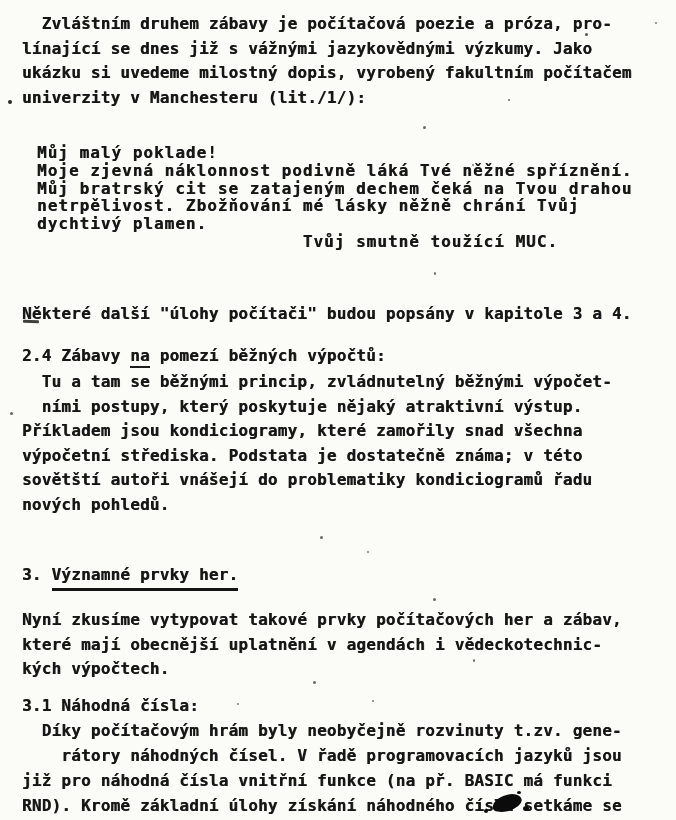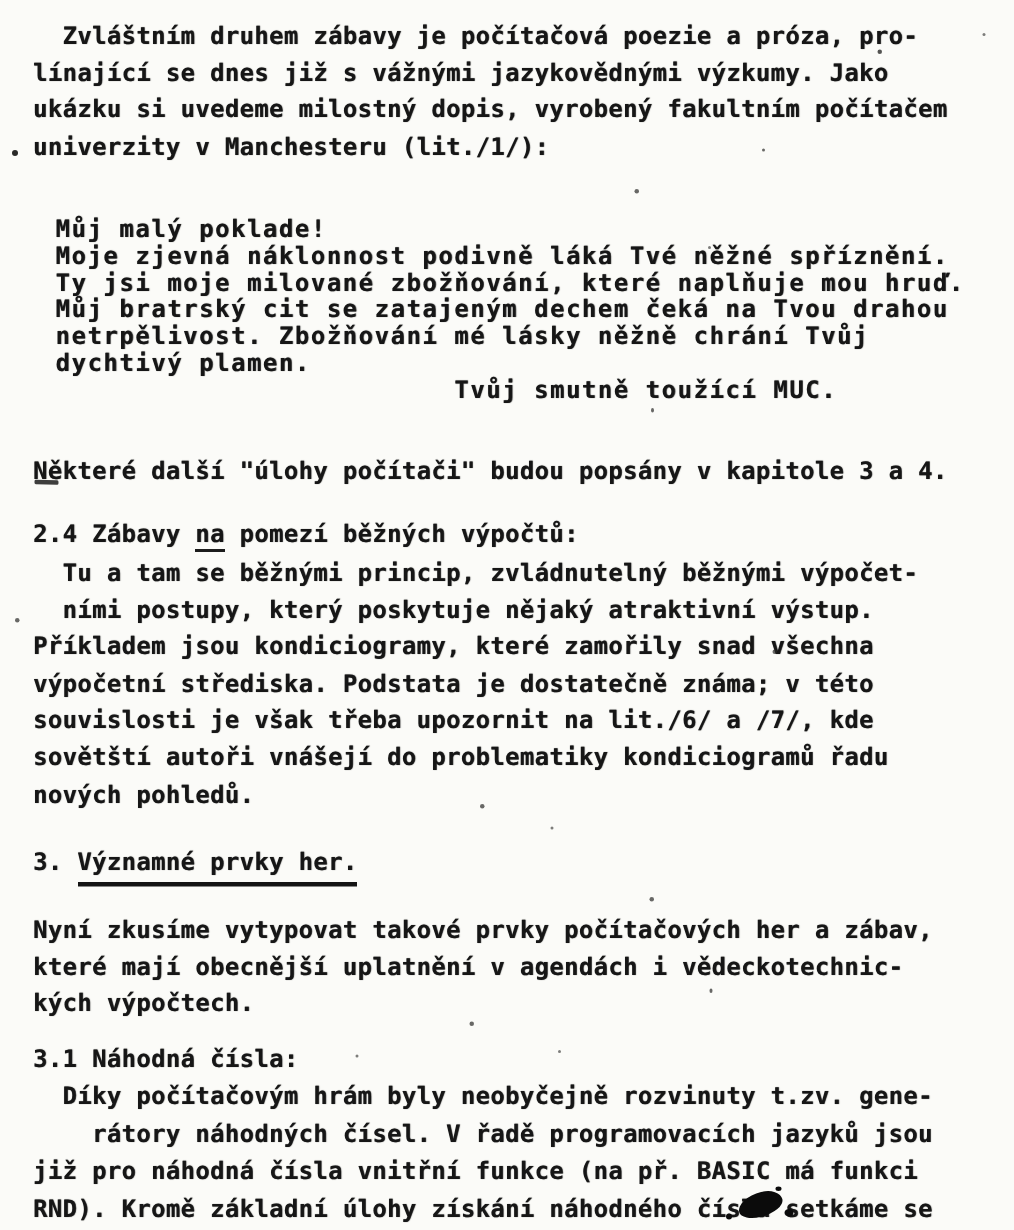--- a/index.html
+++ b/index.html
@@ -44,41 +44,39 @@
   <div class="block" style="top:12px">
     <div class="tline">  Zvláštním druhem zábavy je počítačová poezie a próza, pro-</div>
     <div class="tline">línající se dnes již s vážnými jazykovědnými výzkumy. Jako</div>
     <div class="tline">ukázku si uvedeme milostný dopis, vyrobený fakultním počítačem</div>
     <div class="tline">univerzity v Manchesteru (lit./1/):</div>
   </div>
 
   <div class="block letter-block" style="top:144px">
     <div class="tline">Můj malý poklade!</div>
     <div class="tline">Moje zjevná náklonnost podivně láká Tvé něžné spříznění.</div>
-    <div class="tline">Ty jsi moje milované zbožňování, které naplňuje mou hruď.</div>
     <div class="tline">Můj bratrský cit se zatajeným dechem čeká na Tvou drahou</div>
     <div class="tline">netrpělivost. Zbožňování mé lásky něžně chrání Tvůj</div>
     <div class="tline">dychtivý plamen.</div>
     <div class="tline">                         Tvůj smutně toužící MUC.</div>
   </div>
 
   <div class="block" style="top:302px">
     <div class="tline">Některé další "úlohy počítači" budou popsány v kapitole 3 a 4.</div>
   </div>
 
   <div class="block" style="top:344px">
     <div class="tline"><span>2.4 Zábavy </span><span class="under-na">na</span><span> pomezí běžných výpočtů:</span></div>
   </div>
 
   <div class="block" style="top:370px">
     <div class="tline">  Tu a tam se běžnými princip, zvládnutelný běžnými výpočet-</div>
     <div class="tline">  ními postupy, který poskytuje nějaký atraktivní výstup.</div>
     <div class="tline">Příkladem jsou kondiciogramy, které zamořily snad všechna</div>
     <div class="tline">výpočetní střediska. Podstata je dostatečně známa; v této</div>
-    <div class="tline">souvislosti je však třeba upozornit na lit./6/ a /7/, kde</div>
     <div class="tline">sovětští autoři vnášejí do problematiky kondiciogramů řadu</div>
     <div class="tline">nových pohledů.</div>
   </div>
 
   <div class="block" style="top:563px">
     <div class="tline"><span>3. </span><span class="h3-underline">Významné prvky her.</span></div>
   </div>
 
   <div class="block" style="top:608px">
     <div class="tline">Nyní zkusíme vytypovat takové prvky počítačových her a zábav,</div>

